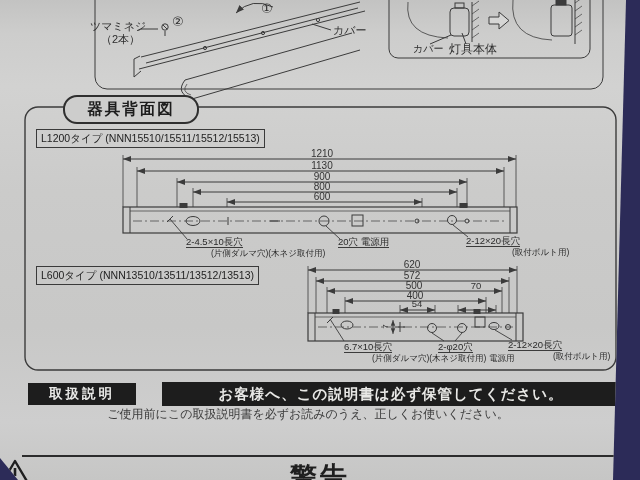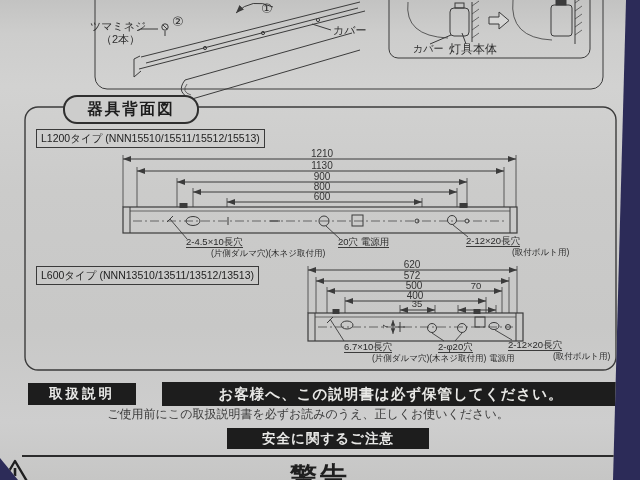--- a/index.html
+++ b/index.html
@@ -195,35 +195,34 @@
   <div class="txt holeSub" style="left:167px;top:249px;">(片側ダルマ穴)(木ネジ取付用)</div>
   <div class="txt holeLbl u" style="left:338px;top:237px;">20穴 電源用</div>
   <div class="txt holeLbl u" style="left:466px;top:236px;">2-12×20長穴</div>
   <div class="txt holeSub" style="left:468px;top:248px;">(取付ボルト用)</div>
 
   <div class="typebox" style="left:36px;top:266px;">L600タイプ (NNN13510/13511/13512/13513)</div>
   <div class="txt dim" style="left:382px;top:259px;">620</div>
   <div class="txt dim" style="left:382px;top:270px;">572</div>
   <div class="txt dim" style="left:384px;top:280px;">500</div>
   <div class="txt dim" style="left:385px;top:290px;">400</div>
-  <div class="txt dimS" style="left:405px;top:299px;">35</div>
+  <div class="txt dimS" style="left:405px;top:299px;">54</div>
   <div class="txt dimS" style="left:464px;top:281px;">70</div>
   <div class="small7" style="left:383px;top:322px;">7</div>
   <div class="txt holeLbl u" style="left:344px;top:342px;">6.7×10長穴</div>
   <div class="txt holeSub" style="left:328px;top:354px;">(片側ダルマ穴)(木ネジ取付用)</div>
   <div class="txt holeLbl u" style="left:438px;top:342px;">2-φ20穴</div>
   <div class="txt holeSub" style="left:445px;top:354px;">電源用</div>
   <div class="txt holeLbl u" style="left:508px;top:340px;">2-12×20長穴</div>
   <div class="txt holeSub" style="left:509px;top:352px;">(取付ボルト用)</div>
 
   <div class="blackbox" style="left:162px;top:382px;width:458px;height:24px;font-size:14.5px;letter-spacing:1px;">お客様へ、この説明書は必ず保管してください。</div>
   <div class="blackbox" style="left:28px;top:383px;width:108px;height:22px;font-size:13.5px;letter-spacing:3px;">取扱説明</div>
   <div class="txt" style="left:0;top:408px;width:616px;text-align:center;font-size:12px;color:#3a3a3a;">ご使用前にこの取扱説明書を必ずお読みのうえ、正しくお使いください。</div>
 
-  <div class="blackbox" style="left:227px;top:428px;width:202px;height:21px;font-size:13.5px;letter-spacing:1px;">安全に関するご注意</div>
   <div id="warnline"></div>
   <div id="warnrow">
     <svg width="30" height="26" viewBox="0 0 30 26">
       <path d="M15,2 L28,24 L2,24 z" fill="none" stroke="#1f1f1f" stroke-width="2.4" stroke-linejoin="round"></path>
       <line x1="15" y1="9" x2="15" y2="17" stroke="#1f1f1f" stroke-width="2.6"></line>
       <circle cx="15" cy="20.5" r="1.5" fill="#1f1f1f"></circle>
     </svg>
     <span id="warntext">警告</span>
   </div>
 

